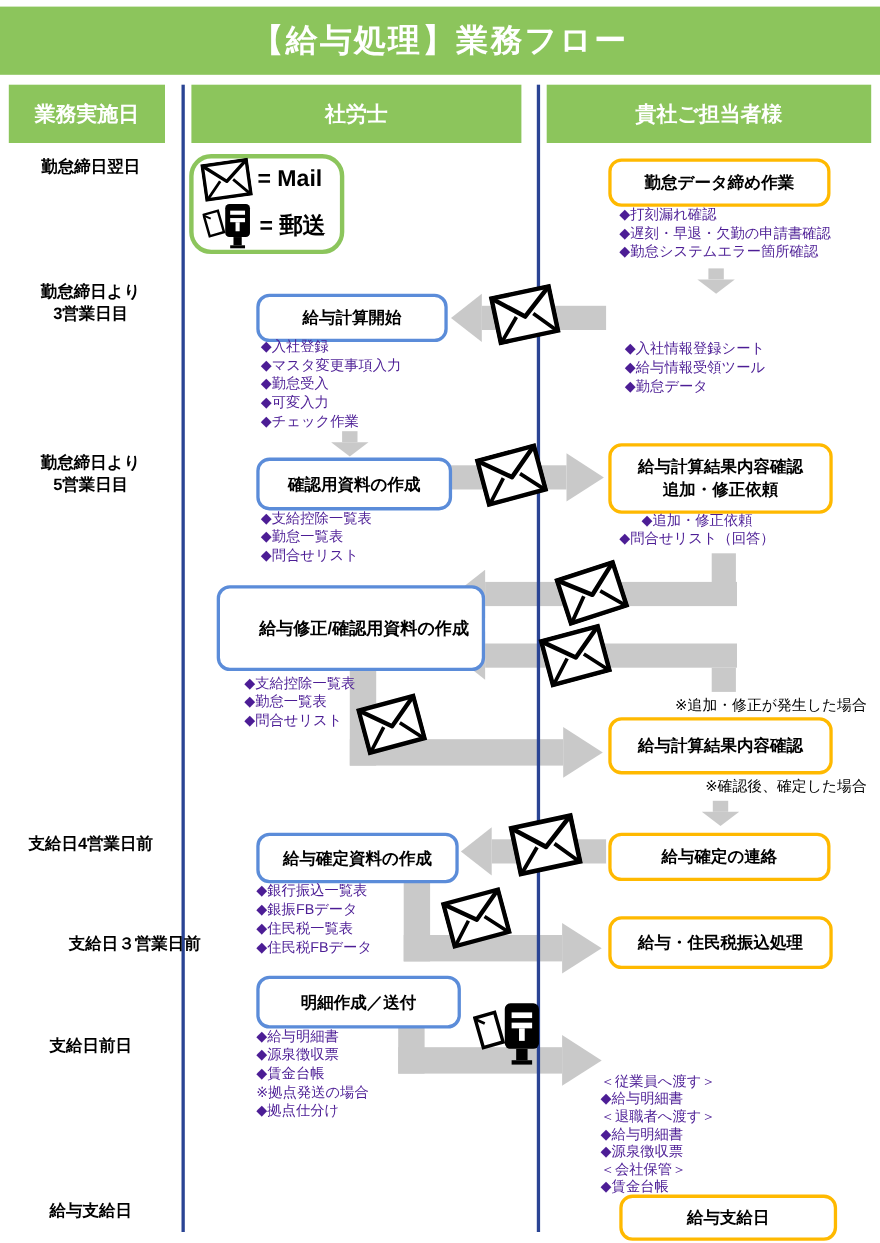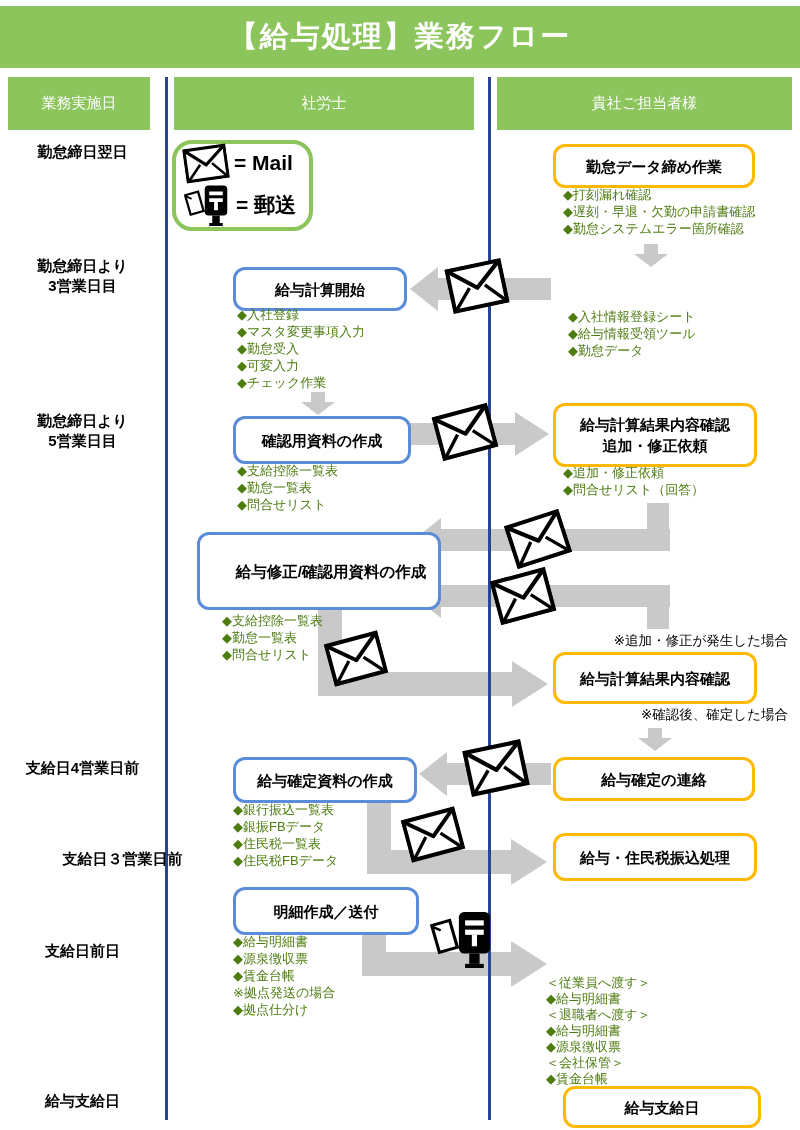--- a/index.html
+++ b/index.html
@@ -7,34 +7,34 @@
     --divider:#2A4494; --gray:#C9C9C9;
   }
   html,body{margin:0;padding:0;background:#fff;}
   body{font-family:"Liberation Sans","DejaVu Sans",sans-serif;color:#000;}
   .stage{position:relative;width:800px;height:1130px;background:#fff;overflow:hidden;}
 
   .banner{position:absolute;left:0;top:6px;width:800px;height:62px;background:var(--green);
     display:flex;align-items:center;justify-content:center;color:#fff;font-size:29px;
     font-weight:bold;letter-spacing:2px;z-index:4;}
   .colhead{position:absolute;top:77px;height:53px;background:var(--green);color:#fff;
-    font-size:15px;font-weight:normal;display:flex;align-items:center;justify-content:center;z-index:4;}
+    font-size:19px;font-weight:bold;display:flex;align-items:center;justify-content:center;z-index:4;}
   .divider{position:absolute;top:77px;width:3px;height:1043px;background:var(--divider);z-index:2;}
 
   .rowlabel{position:absolute;left:0;width:165px;text-align:center;font-size:15px;
     font-weight:bold;line-height:20px;white-space:pre-line;z-index:3;}
 
   .box{position:absolute;background:#fff;border-radius:12px;display:flex;align-items:center;
     justify-content:center;text-align:center;font-weight:bold;z-index:3;}
   .box .t{white-space:pre-line;font-size:15px;line-height:21px;}
   .box.orange{border:3px solid var(--orange);}
   .box.blue{border:3px solid var(--blue);}
 
   .bullets{position:absolute;font-size:13px;line-height:17px;white-space:pre-line;
-    color:#4d7c0f;z-index:3;}
+    color:#4c1d95;z-index:3;}
   .note{position:absolute;font-size:13.5px;color:#000;z-index:3;}
 
   .hbar,.vbar{position:absolute;background:var(--gray);z-index:1;}
   .head-left{position:absolute;width:0;height:0;border-top:22px solid transparent;
     border-bottom:22px solid transparent;border-right:28px solid var(--gray);z-index:1;}
   .head-right{position:absolute;width:0;height:0;border-top:22px solid transparent;
     border-bottom:22px solid transparent;border-left:34px solid var(--gray);z-index:1;}
   .head-right.big{border-top-width:23px;border-bottom-width:23px;border-left-width:36px;}
   .sdown{position:absolute;width:34px;z-index:1;}
   .sdown .stem{width:14px;height:10px;background:var(--gray);margin:0 auto;}
@@ -212,21 +212,21 @@
       <div class="t">確認用資料の作成</div>
     </div>
   <div class="bullets" style="left:237px;top:462px;">◆支給控除一覧表
 ◆勤怠一覧表
 ◆問合せリスト</div>
 
   <div class="box orange" style="left:553px;top:403px;width:198px;height:58px;">
       <div class="t">給与計算結果内容確認
 追加・修正依頼</div>
     </div>
-  <div class="bullets" style="left:563px;top:464px;">◆追加・修正依頼
+  <div class="bullets" style="left:563px;top:464px;text-align:center;">◆追加・修正依頼
 ◆問合せリスト（回答）</div>
 
   <div class="box blue" style="left:197px;top:532px;width:214px;height:72px;padding-left:24px;">
       <div class="t" style="font-size:15.5px;">給与修正/確認用資料の作成</div>
     </div>
   <div class="bullets" style="left:222px;top:612px;">◆支給控除一覧表
 ◆勤怠一覧表
 ◆問合せリスト</div>
 
   <div class="note" style="right:12px;top:632px;">※追加・修正が発生した場合</div>

